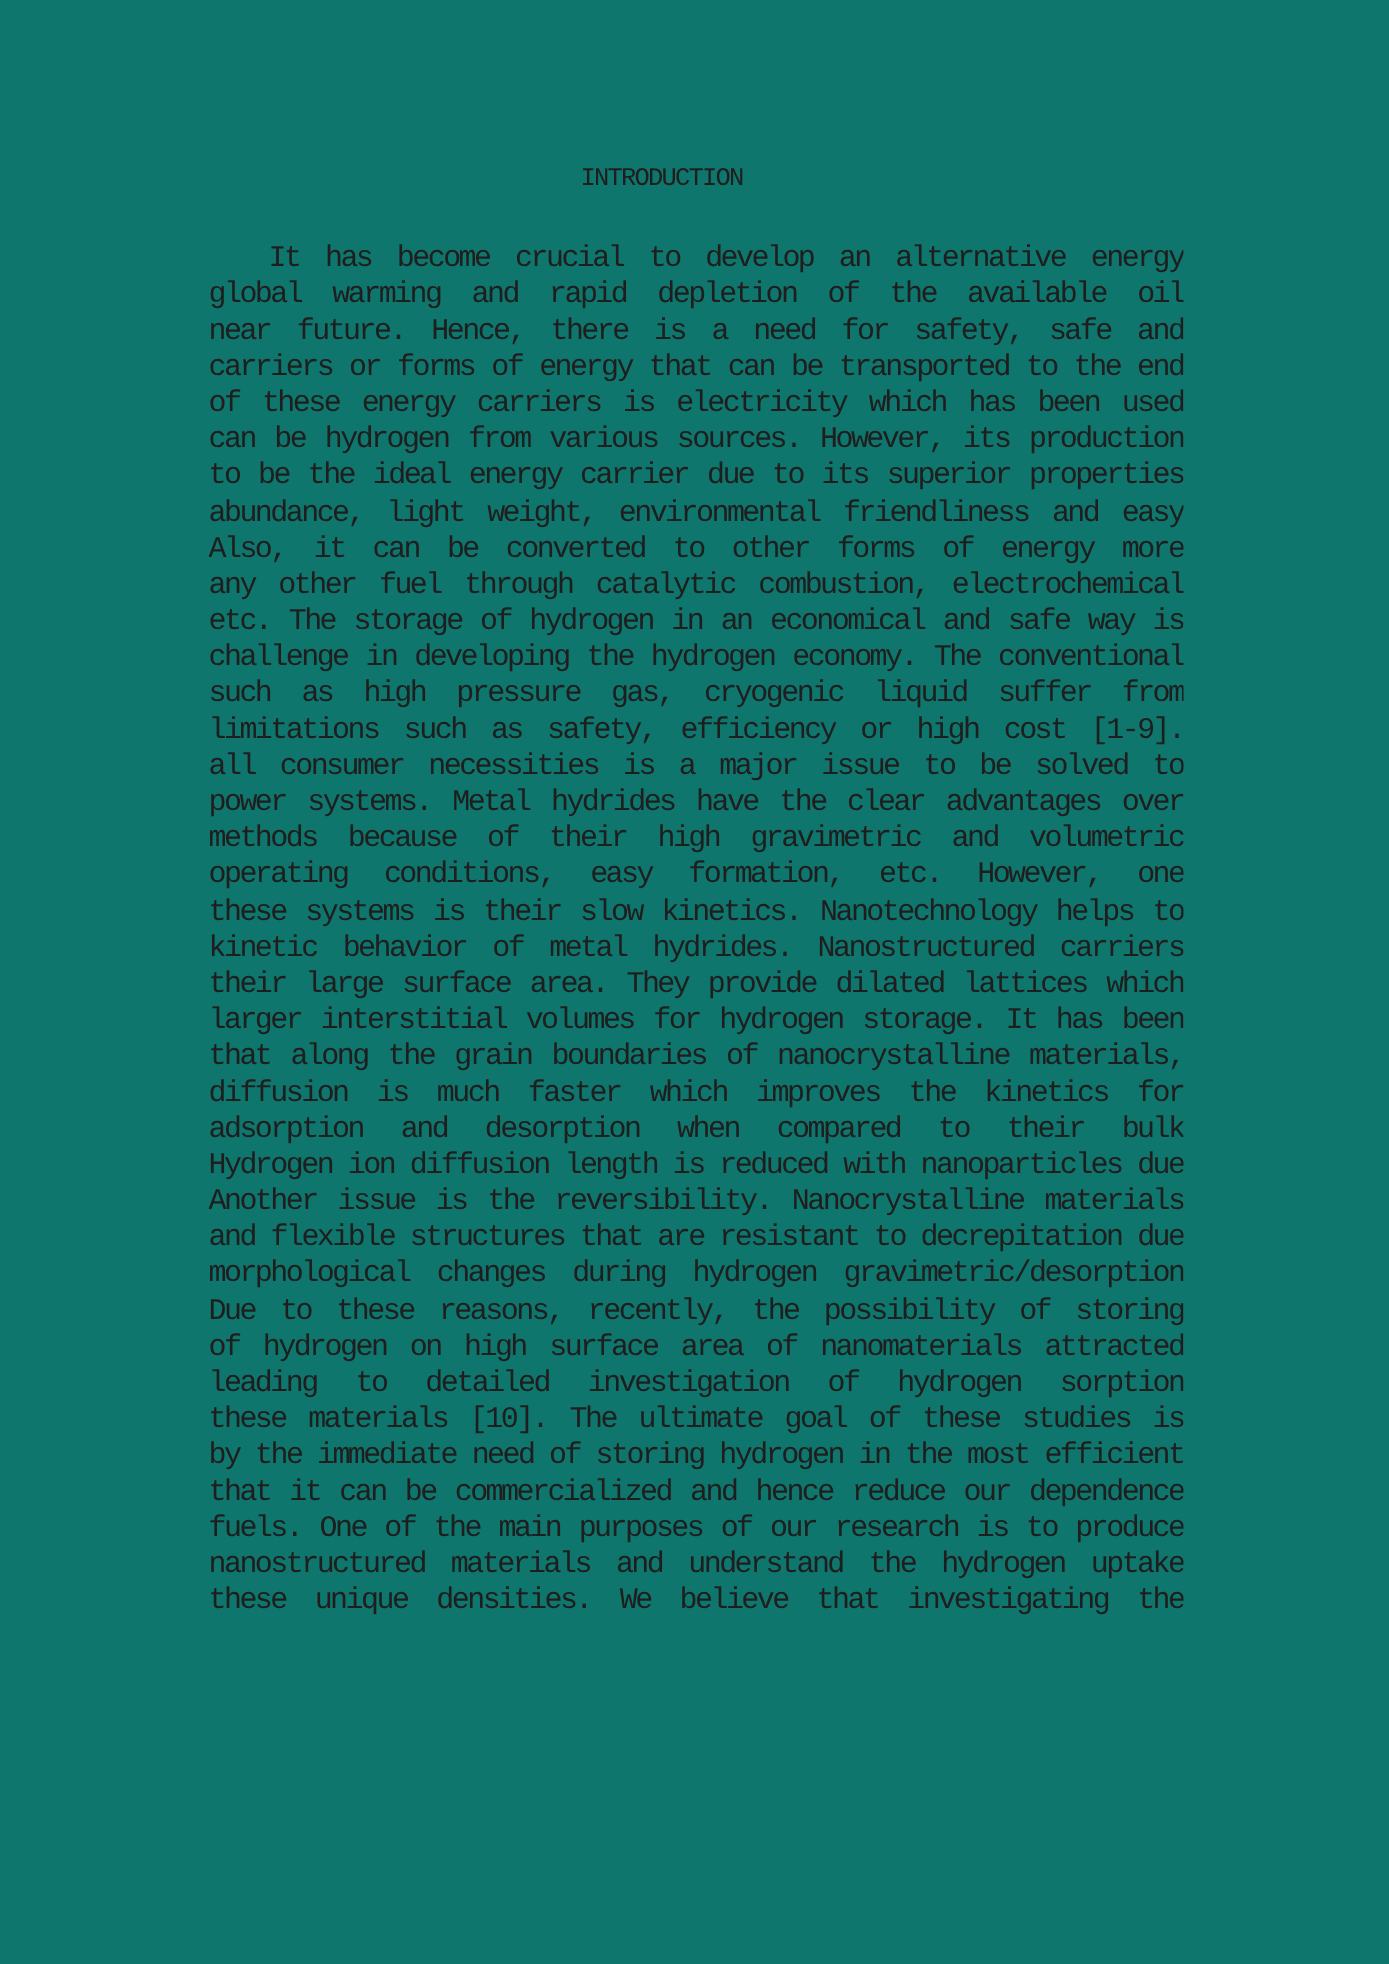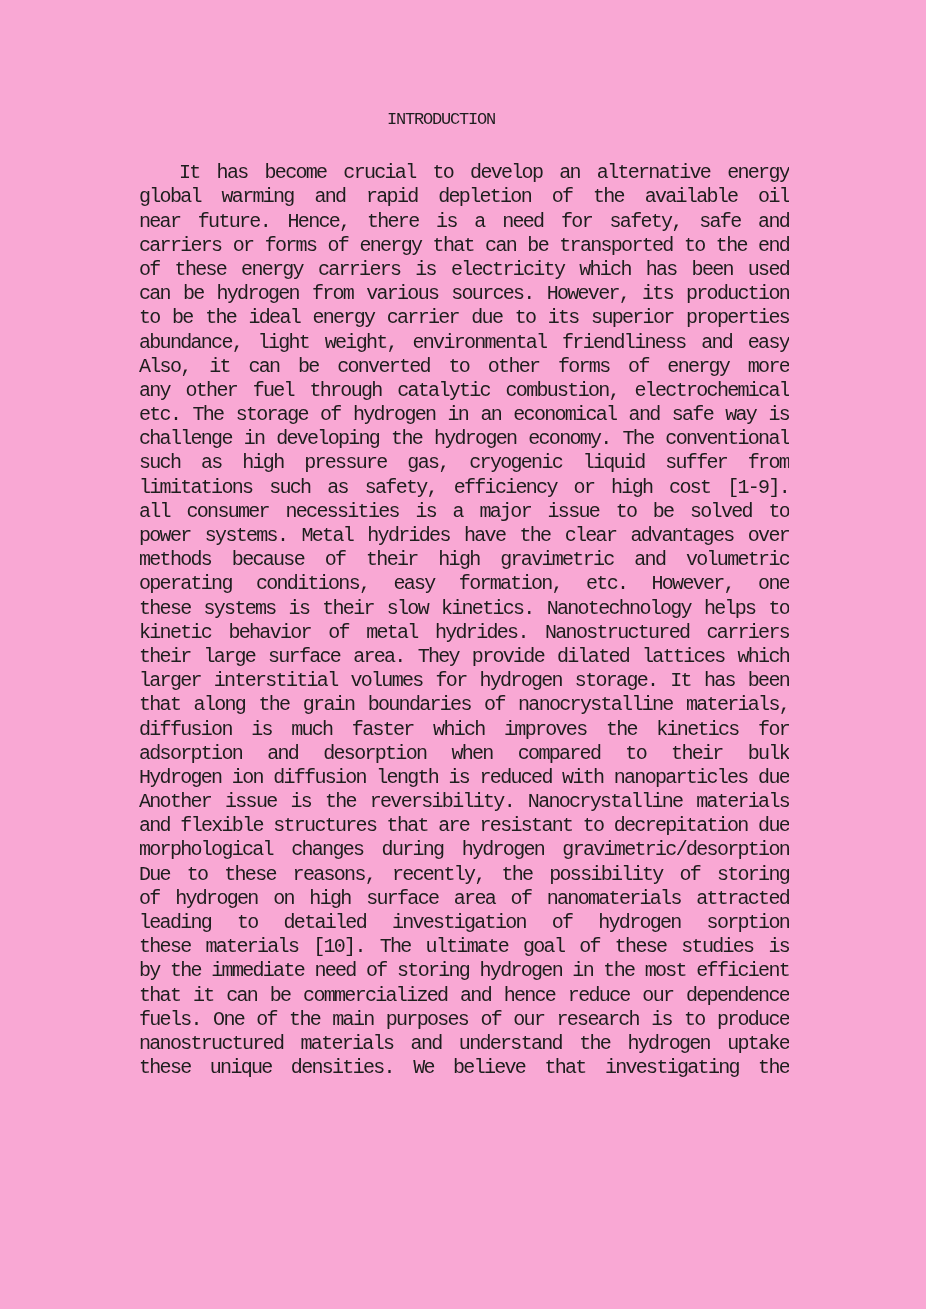--- a/index.html
+++ b/index.html
@@ -11,21 +11,21 @@
     height: 1309px;
     background: #ffffff;
     overflow: hidden;
     font-family: "Liberation Mono", "DejaVu Sans Mono", monospace;
     color: #1e1e1e;
   }
   .page {
     position: relative;
     width: 926px;
     height: 1309px;
-    background: #f9a8d4;
+    background: #0f766e;
   }
   .content {
     position: absolute;
     left: 139px;
     top: 108px;
     width: 650px;
   }
   .doc-title {
     font-size: 17px;
     line-height: 24.2px;

